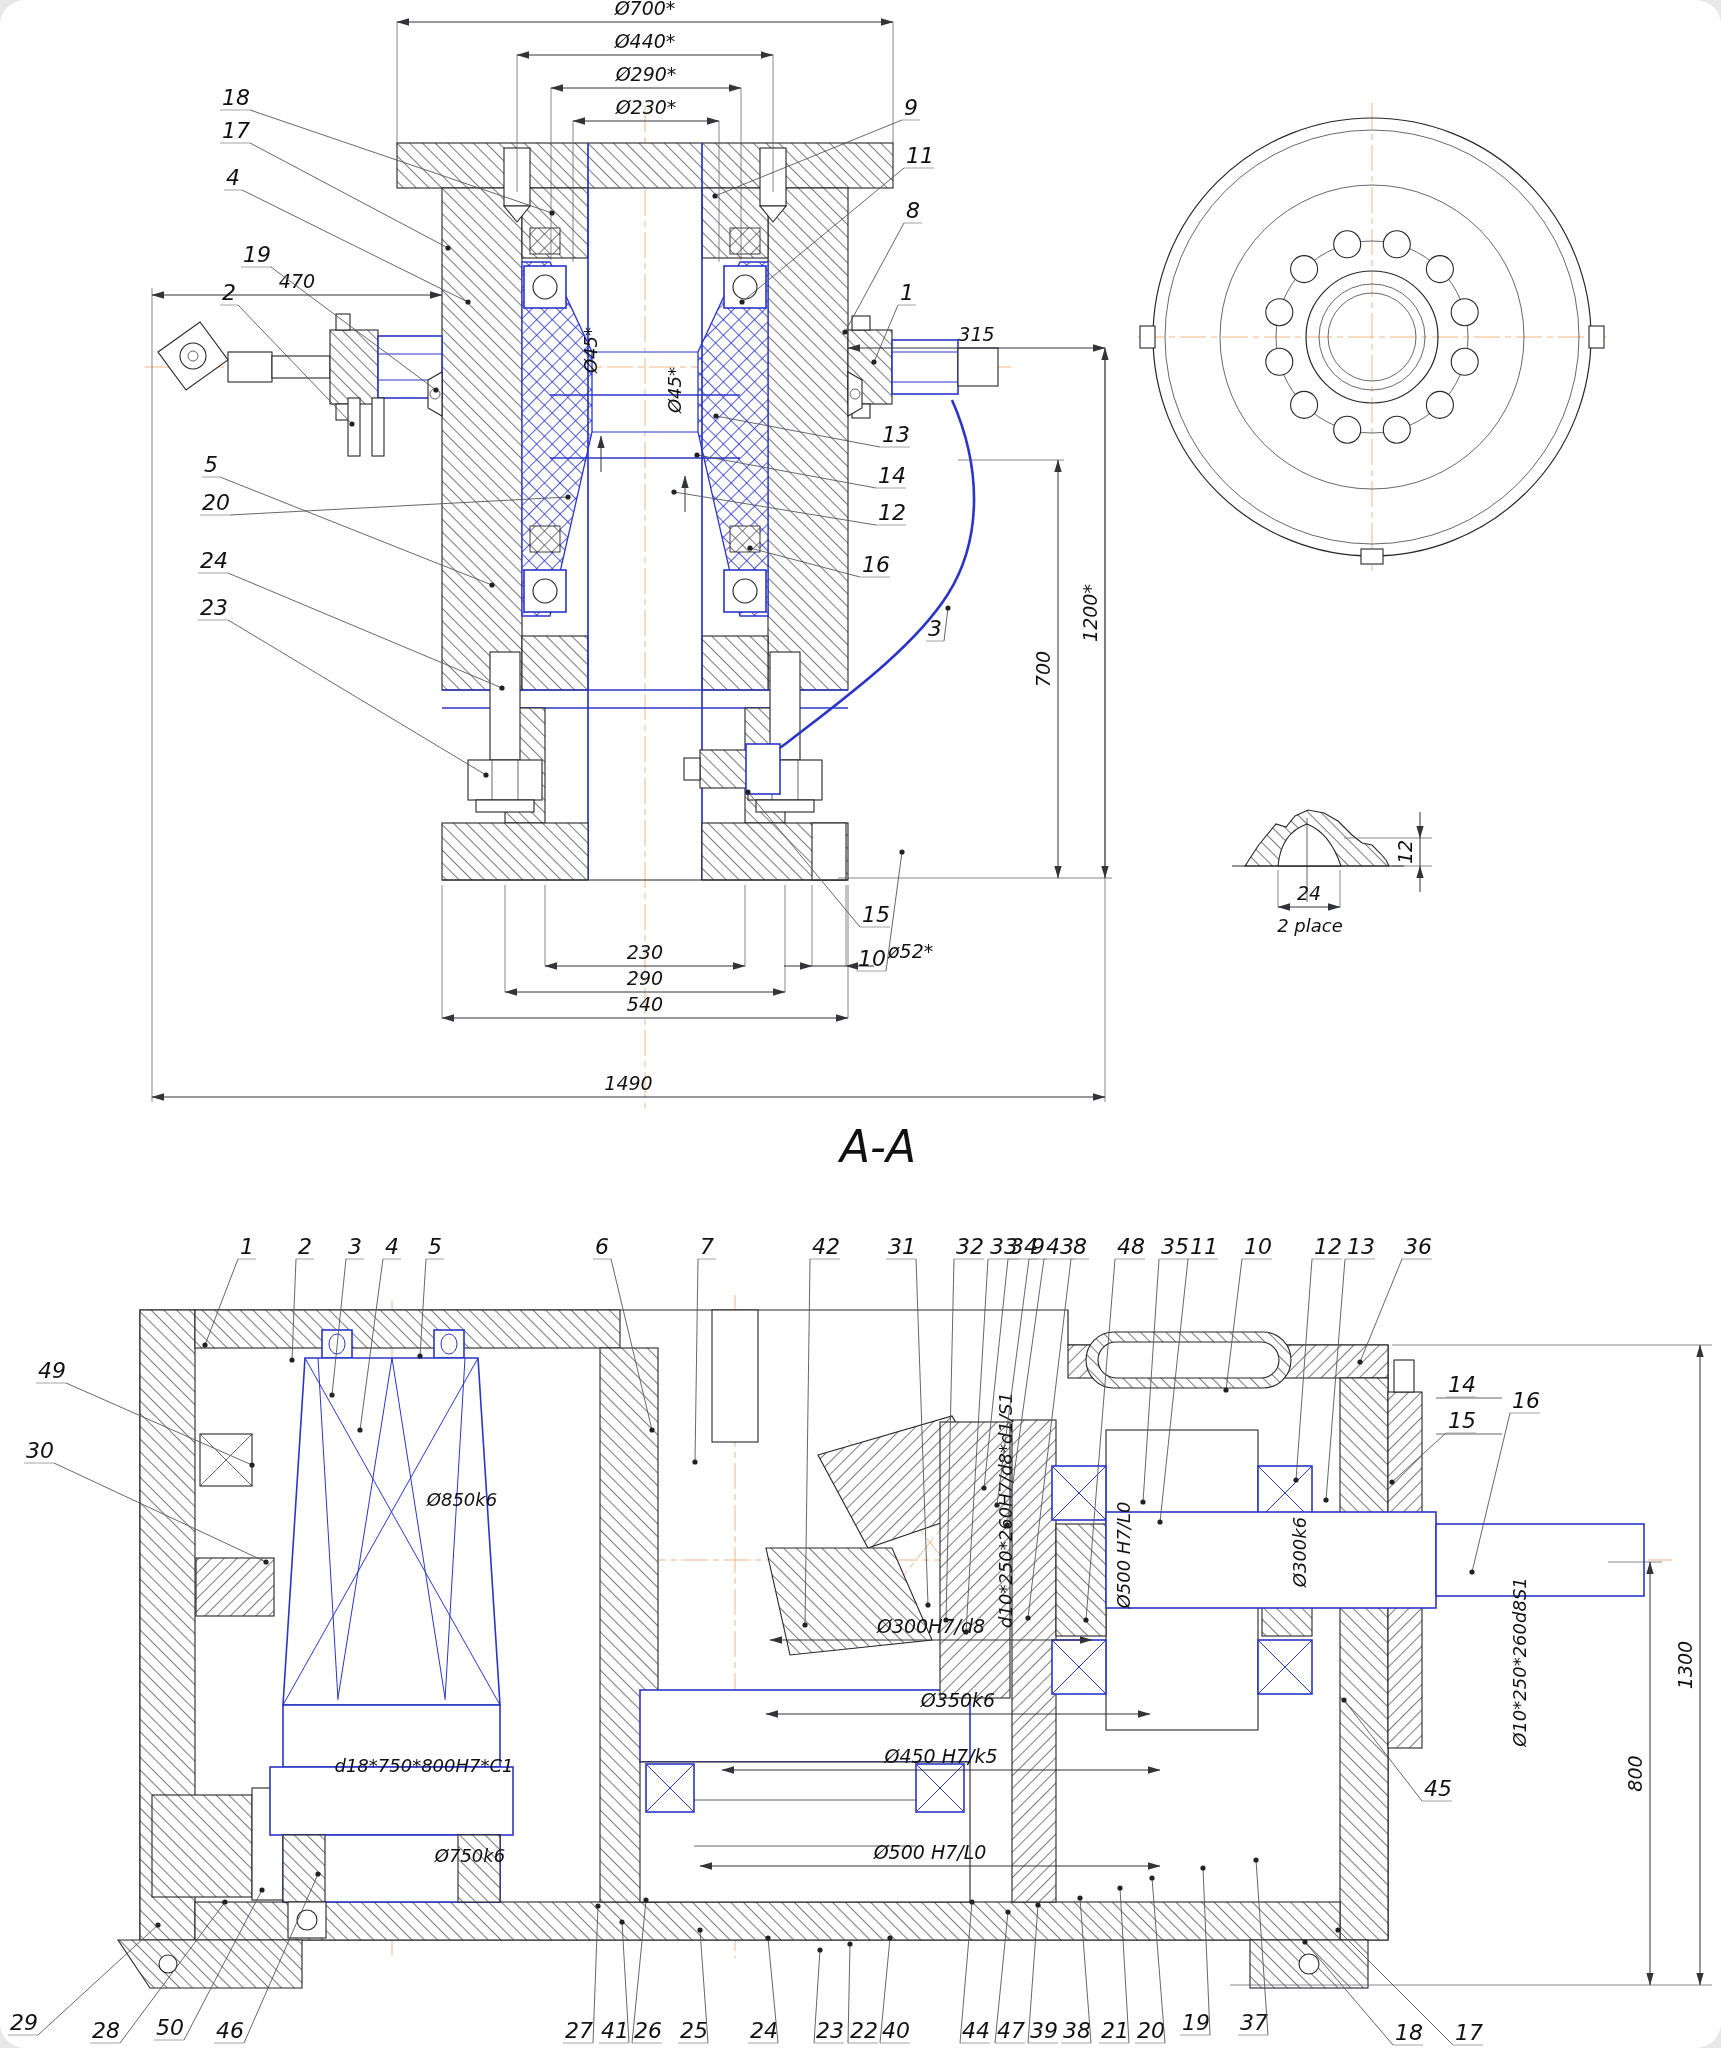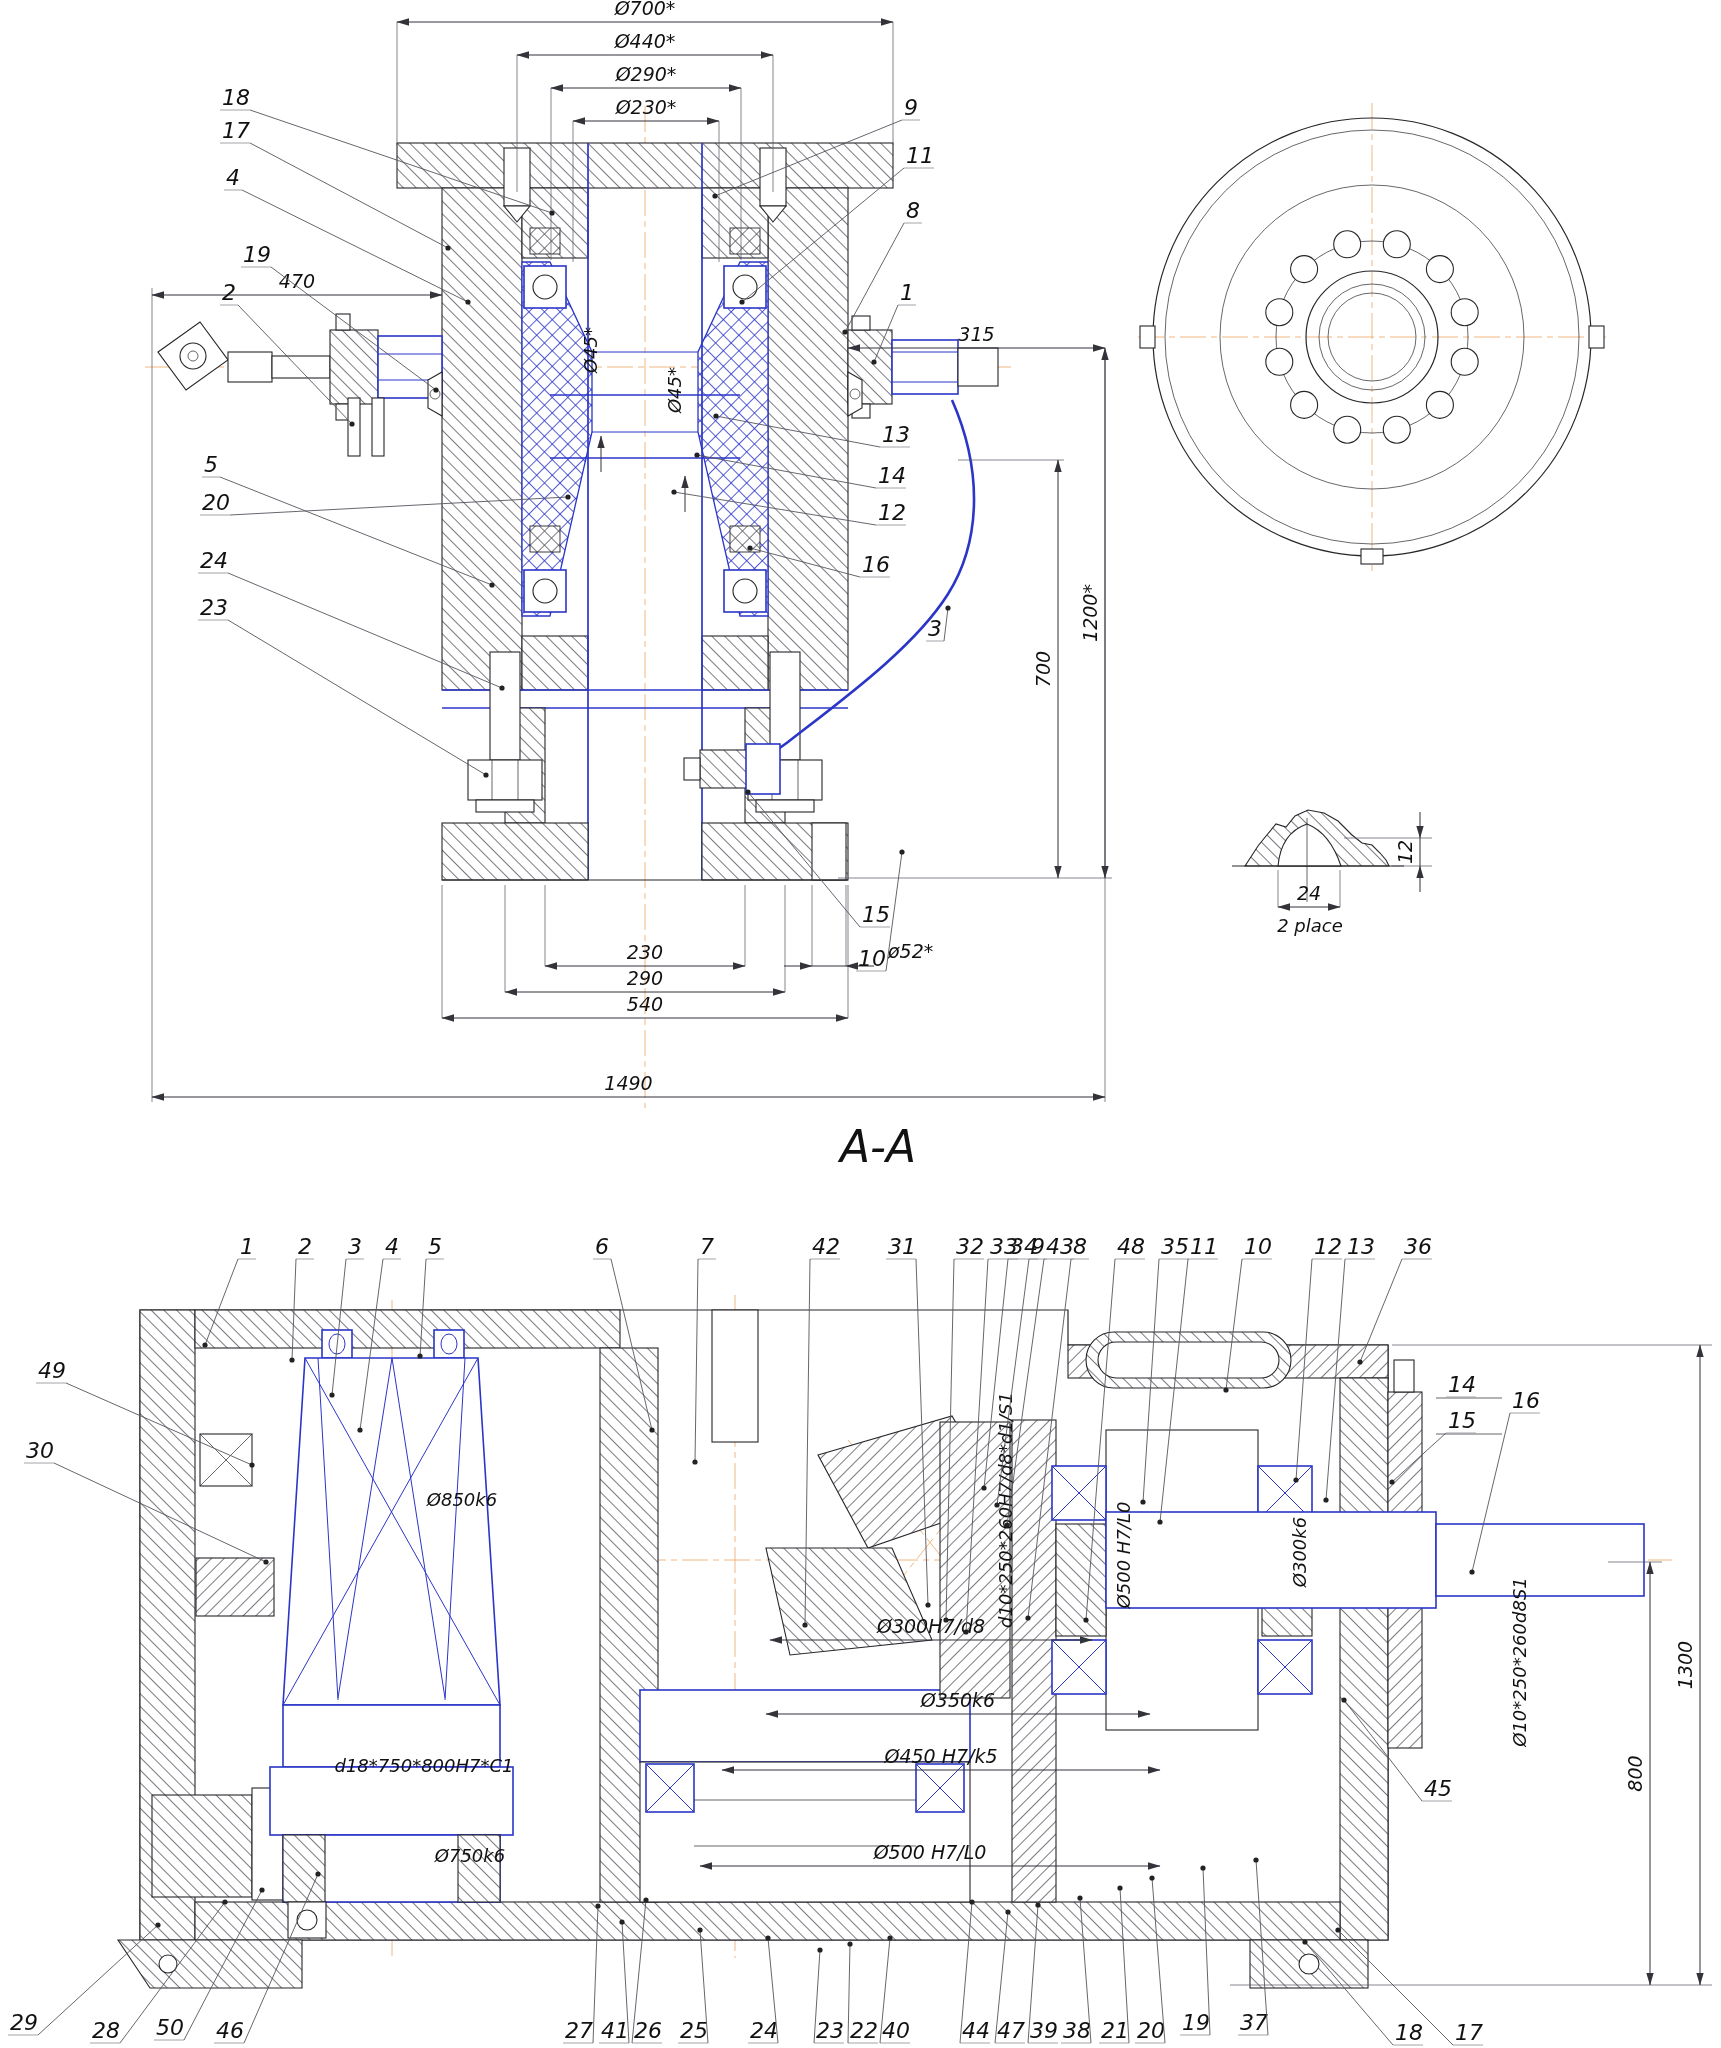--- a/index.html
+++ b/index.html
@@ -1,16 +1,16 @@
 <!DOCTYPE html>
 <html><head>
 <meta charset="utf-8">
 <style>
   html,body{margin:0;padding:0;background:#e8e8e8;}
-  .page{width:1721px;height:2048px;background:#ffffff;position:relative;margin:0 auto;overflow:hidden;}
+  .page{width:1721px;height:2048px;background:#ffffff;position:relative;margin:0 auto;overflow:hidden;border-radius:25px;}
   svg{position:absolute;left:0;top:0;}
   svg text{font-family:"DejaVu Sans","Liberation Sans",sans-serif;font-style:italic;fill:#111111;}
   .co{font-size:22px;}
   .dm{font-size:19px;}
   .an{font-size:18px;}
   .ttl{font-size:44px;}
   .ln{stroke:#26262b;stroke-width:1.2;fill:none;}
   .lnt{stroke:#26262b;stroke-width:0.7;fill:none;}
   .lb{stroke:#2b35c8;stroke-width:1.7;fill:none;}
   .lbt{stroke:#2b35c8;stroke-width:1;fill:none;}

